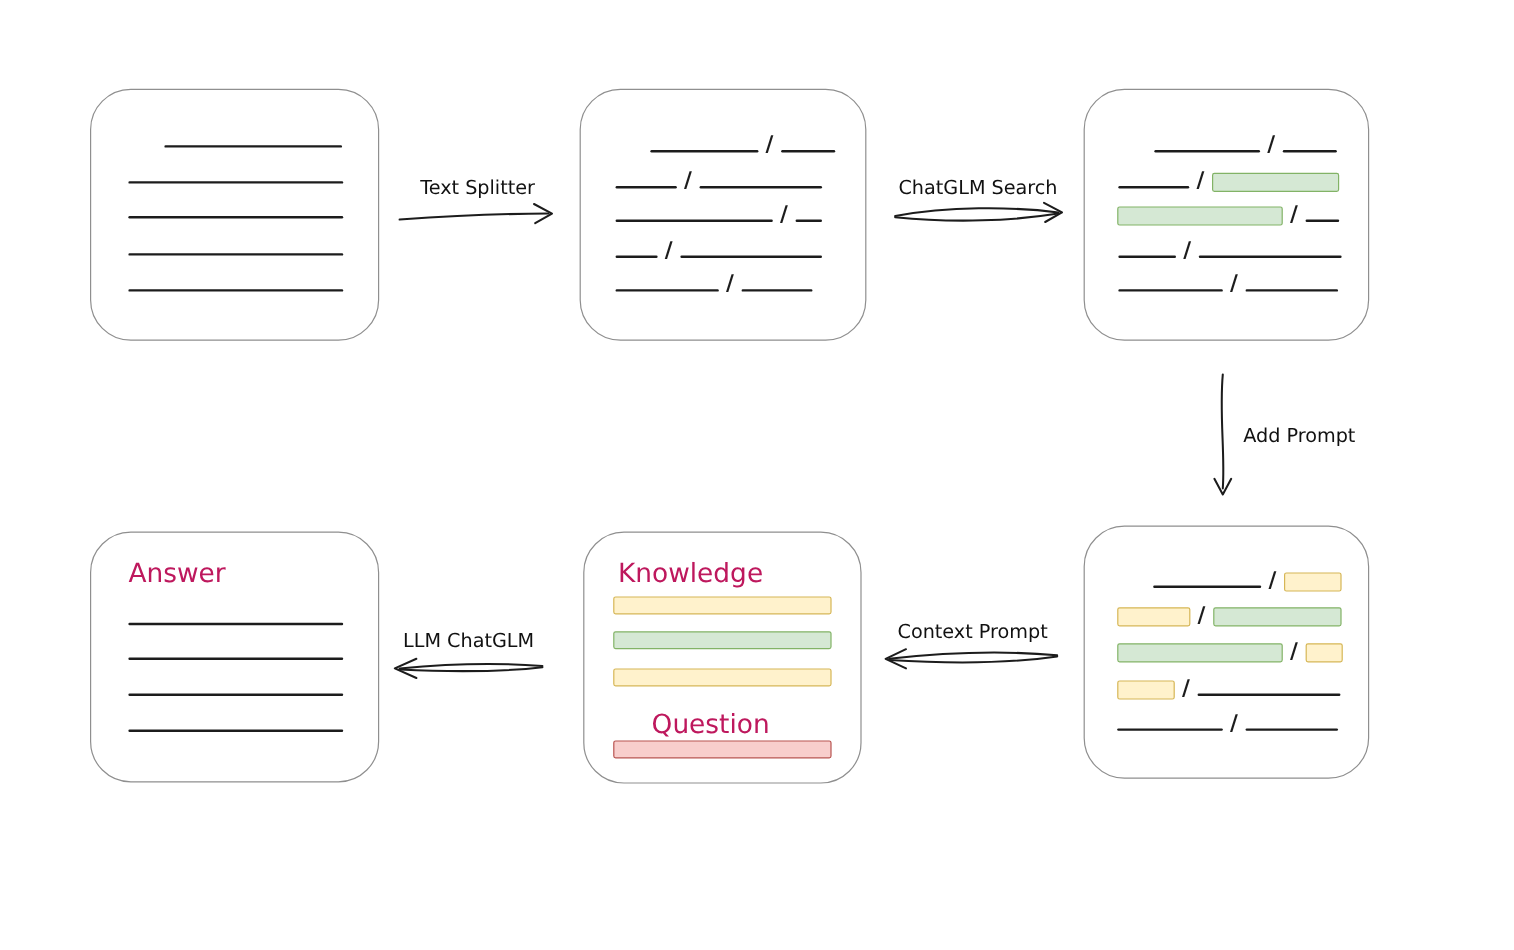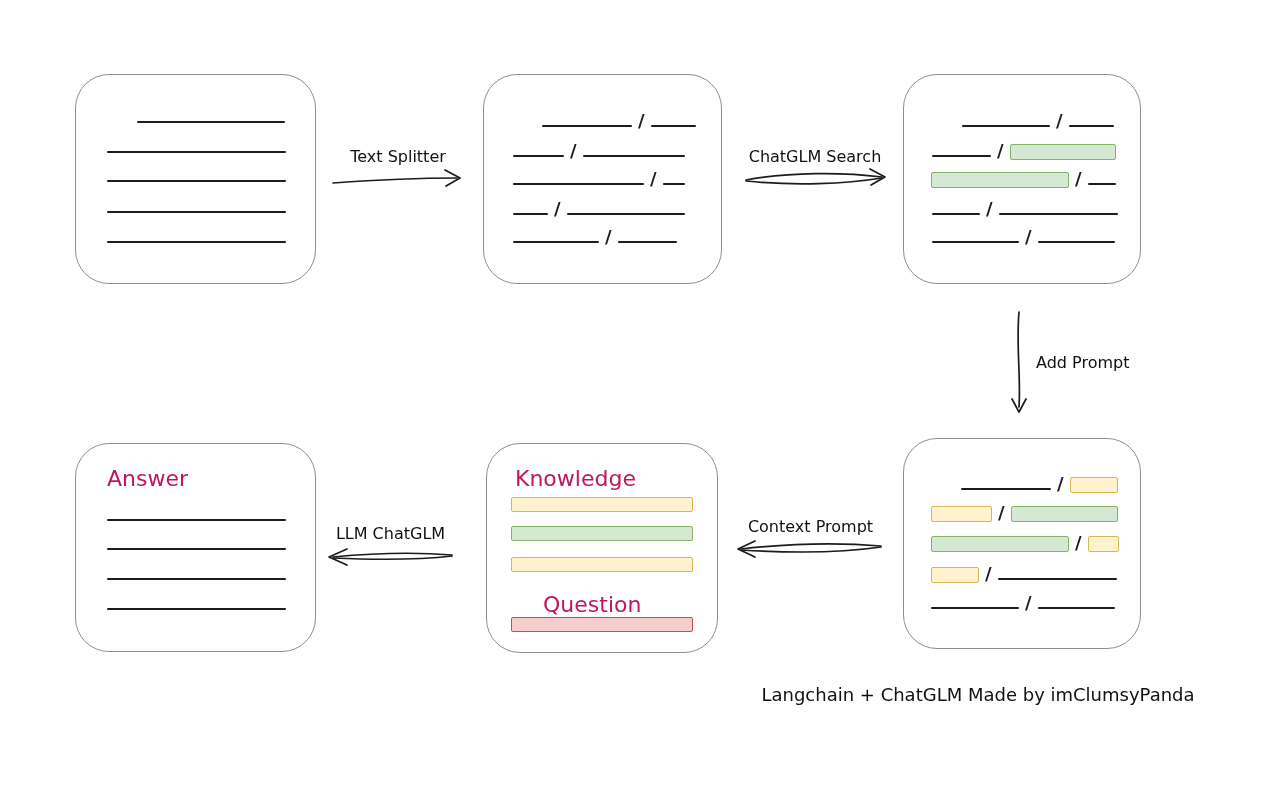--- a/index.html
+++ b/index.html
@@ -166,15 +166,14 @@
   </div>
 
   <div class="box" style="left:75px;top:443px;width:241px;height:209px;">
     <div class="box-label" style="left:31px;top:22px;">Answer</div>
     <div class="hline" style="left:31px;top:75px;width:179px;"></div>
     <div class="hline" style="left:31px;top:104px;width:179px;"></div>
     <div class="hline" style="left:31px;top:134px;width:179px;"></div>
     <div class="hline" style="left:31px;top:164px;width:179px;"></div>
   </div>
 
-  <div class="caption" style="left:743px;top:684px;width:470px;">Langchain + ChatGLM Made by imClumsyPanda</div>
 
 </div>
 
 </body></html>

